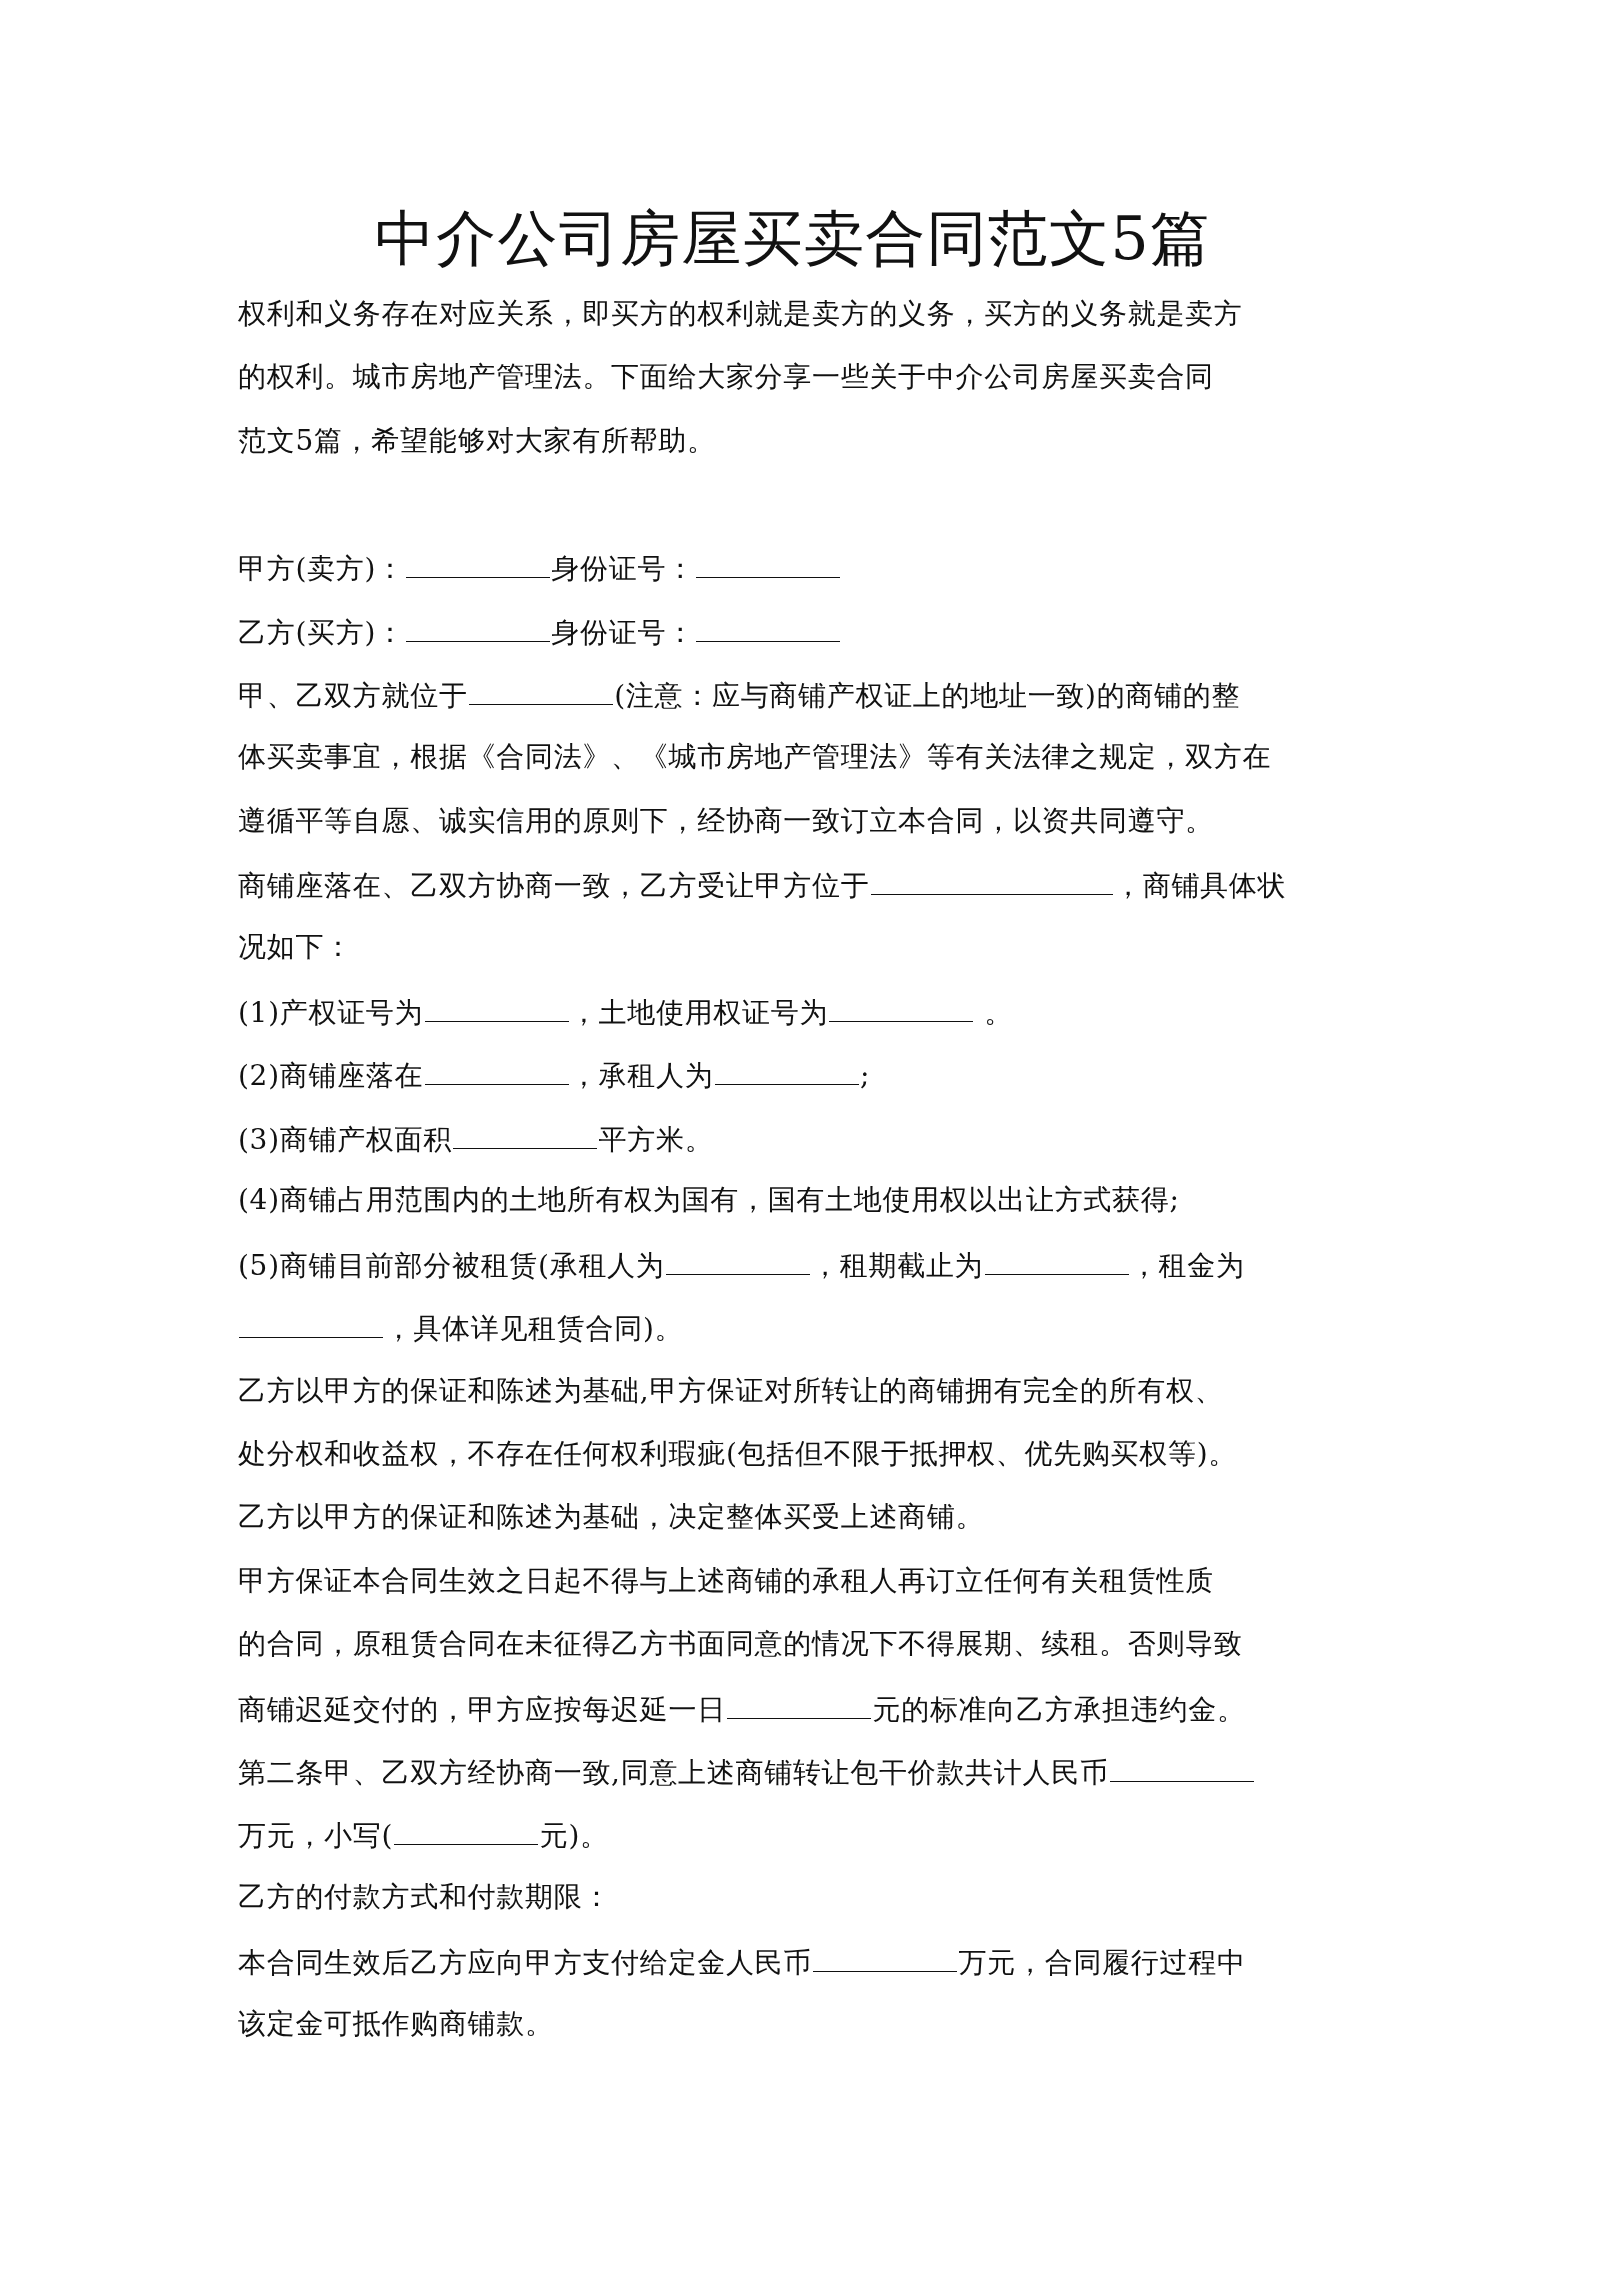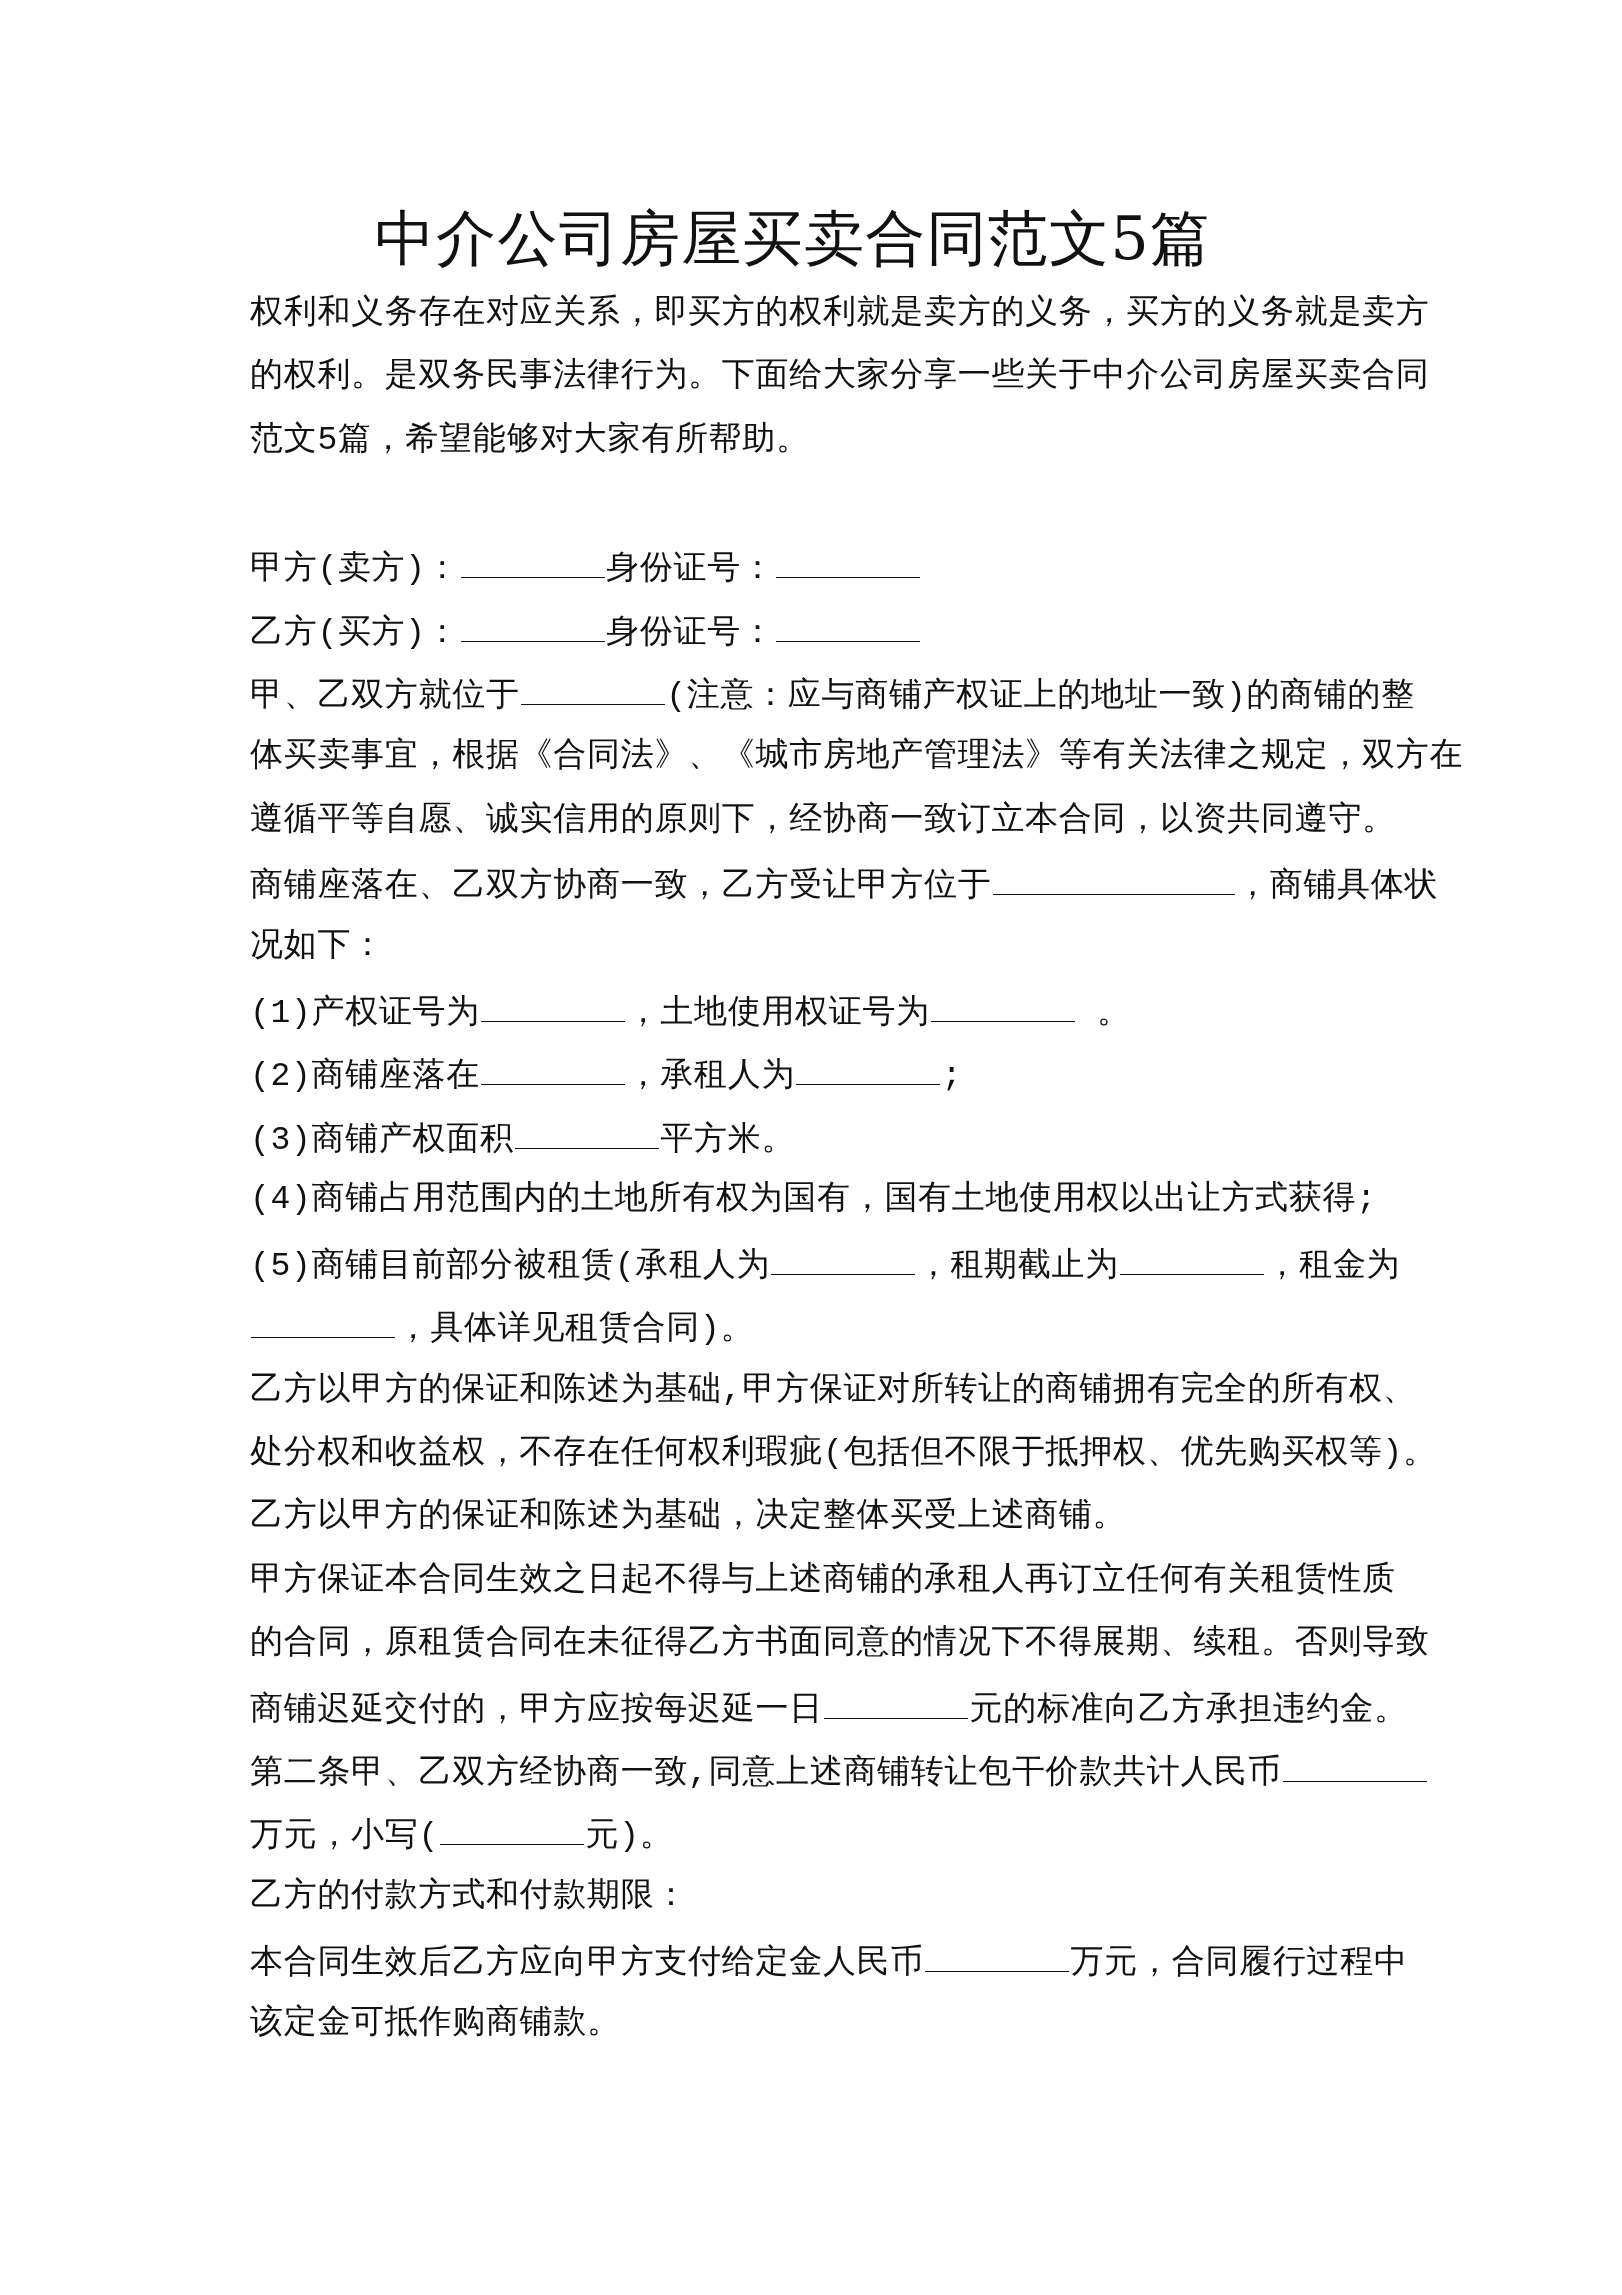--- a/index.html
+++ b/index.html
@@ -1,36 +1,36 @@
 <!DOCTYPE html>
 <html style="font-size:10.5px"><head>
   <meta charset="utf-8">
   <style>
     html, body { margin: 0; padding: 0; background: #ffffff; }
     body { width: 1623px; height: 2295px; position: relative; overflow: hidden;
            font-family: "DejaVu Serif", "Liberation Serif", serif; color: #111111; }
     .page { position: absolute; left: 0; top: 0; width: 1623px; height: 2295px; background: #fff; }
     .title { position: absolute; left: 0; width: 1586px; top: 196px; text-align: center;
              font-size: 60px; line-height: 85px; letter-spacing: 1.3px; white-space: nowrap; }
-    .line { position: absolute; left: 250px; font-size: 33px; line-height: 39px;
-            white-space: nowrap; letter-spacing: 0.7px; font-family: Liberation Mono, monospace; }
+    .line { position: absolute; left: 238px; font-size: 28px; line-height: 39px;
+            white-space: nowrap; letter-spacing: 0.7px; }
     .blank { display: inline-block; border-bottom: 1.3px solid #111; height: 30px;
              vertical-align: baseline; margin: 0 1.3px; }
     .w220 { width: 144px; }
     .w370 { width: 242px; }
   </style>
 </head>
 <body>
 
 <div class="page">
 
   <div class="title">中介公司房屋买卖合同范文5篇</div>
 
   <div class="line" style="top:294px">权利和义务存在对应关系，即买方的权利就是卖方的义务，买方的义务就是卖方</div>
-  <div class="line" style="top:357px">的权利。是双务民事法律行为。下面给大家分享一些关于中介公司房屋买卖合同</div>
+  <div class="line" style="top:357px">的权利。城市房地产管理法。下面给大家分享一些关于中介公司房屋买卖合同</div>
   <div class="line" style="top:421px">范文5篇，希望能够对大家有所帮助。</div>
 
   <div class="line" style="top:547px">
     <span>甲方(卖方)：</span><span class="blank w220"></span><span>身份证号：</span><span class="blank w220"></span>
   </div>
   <div class="line" style="top:611px">
     <span>乙方(买方)：</span><span class="blank w220"></span><span>身份证号：</span><span class="blank w220"></span>
   </div>
 
   <div class="line" style="top:674px">

